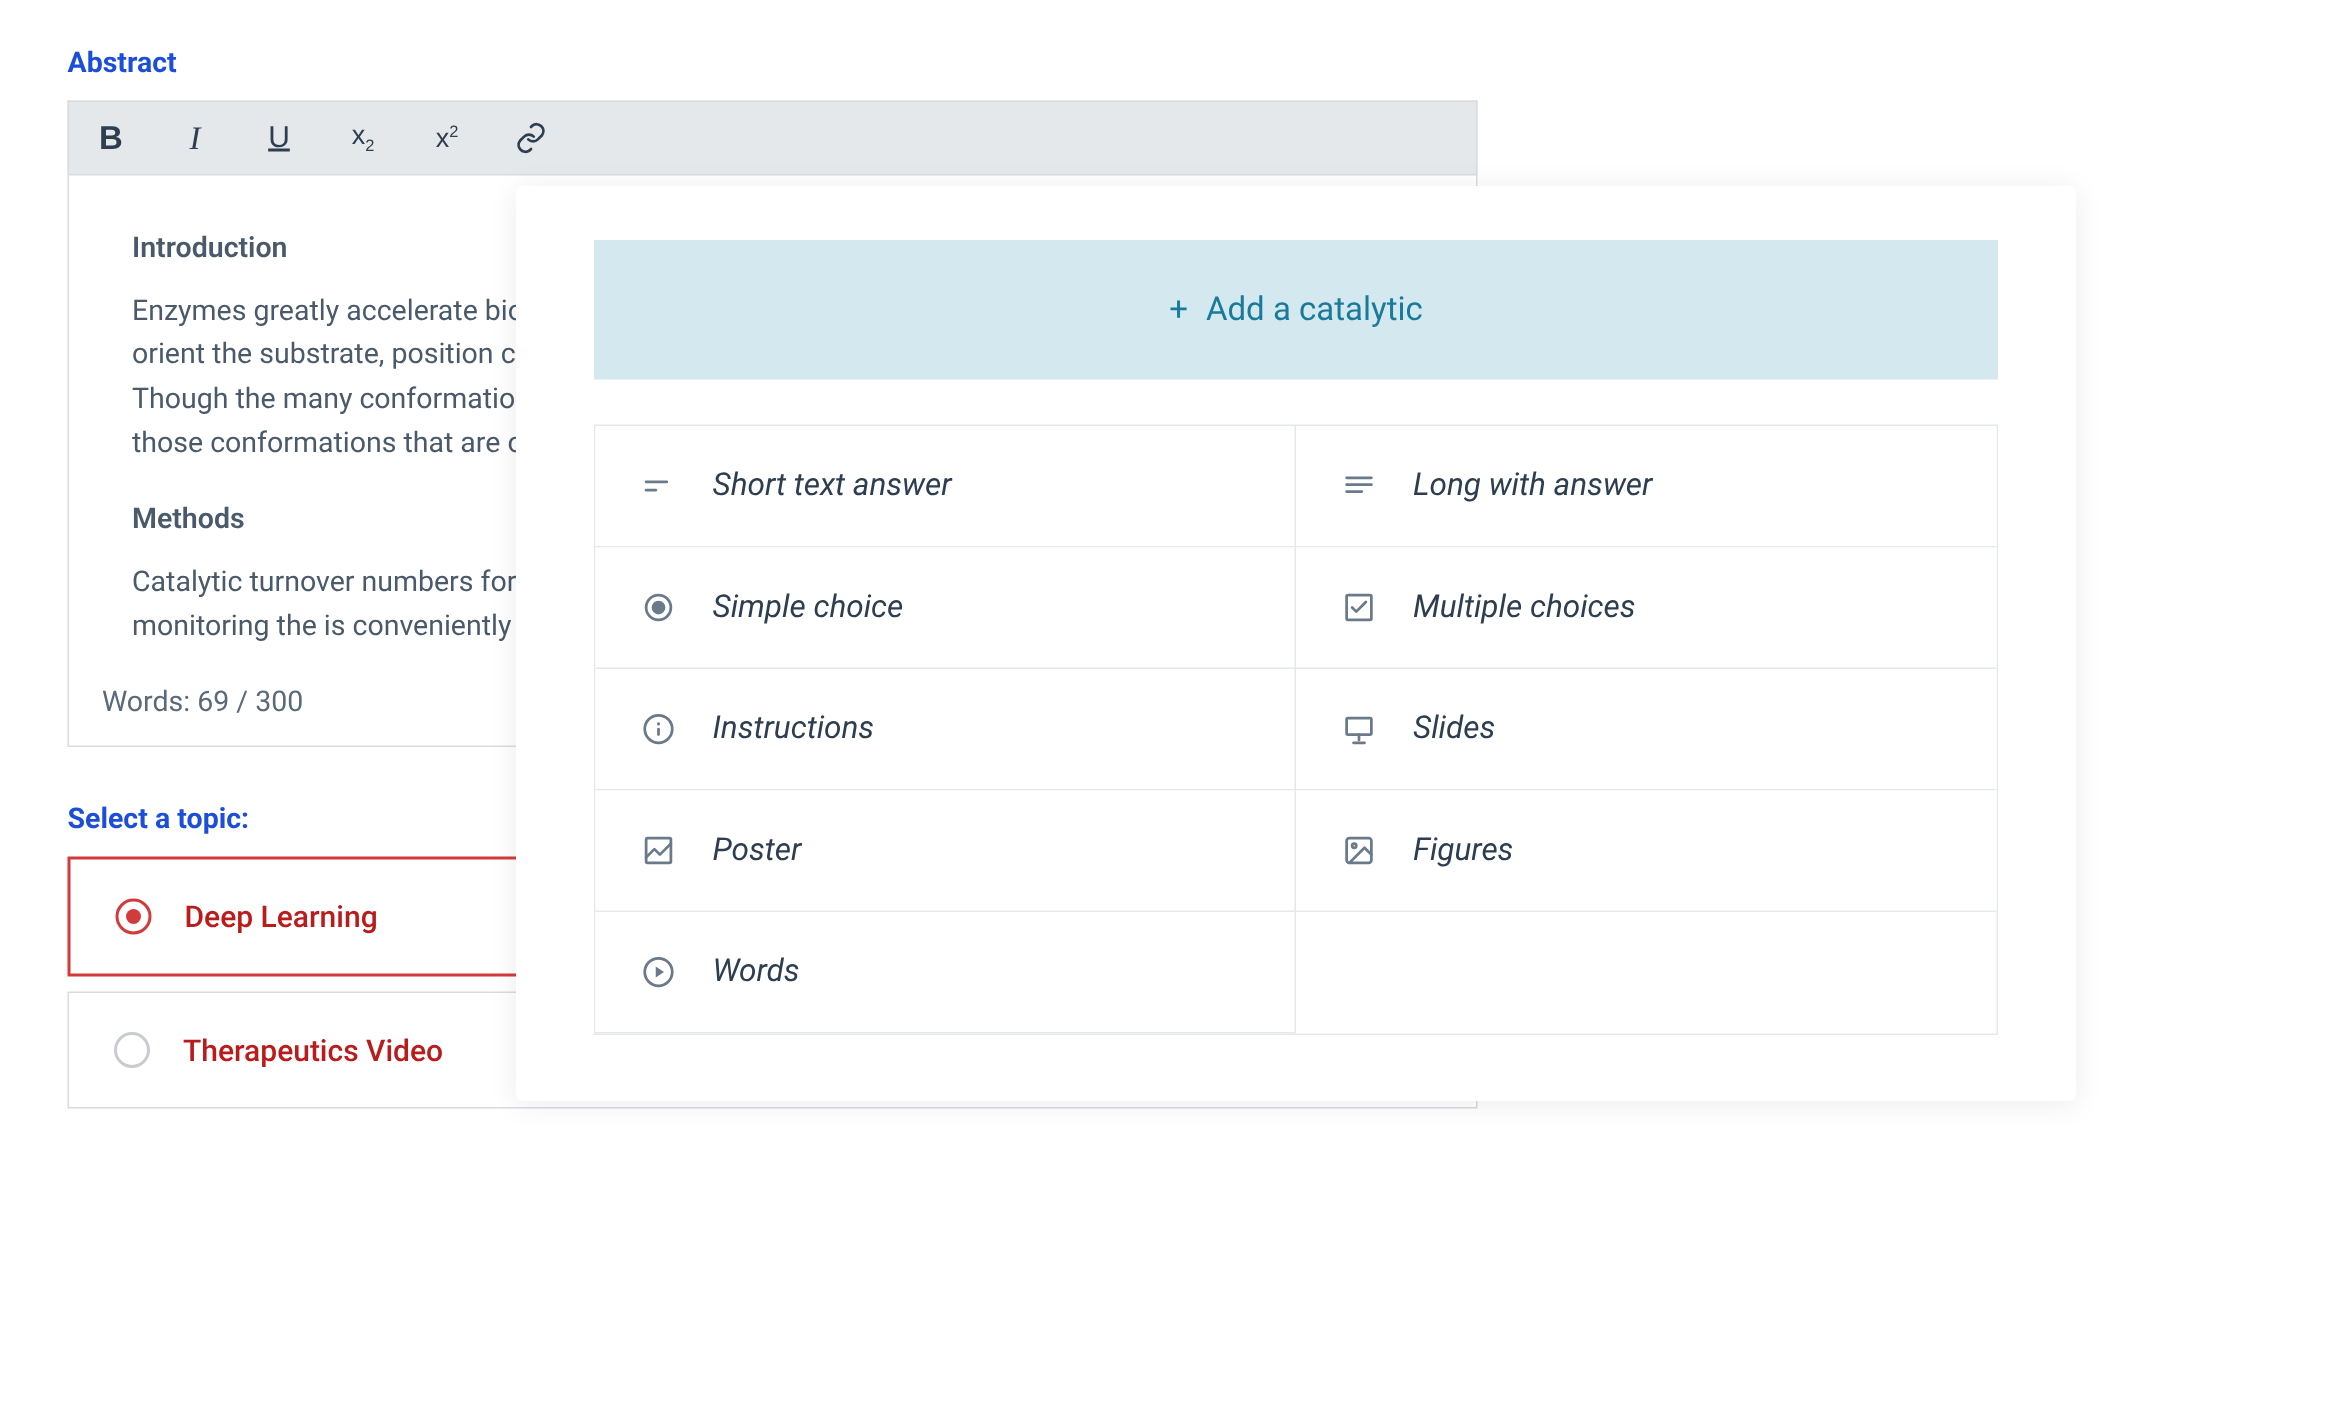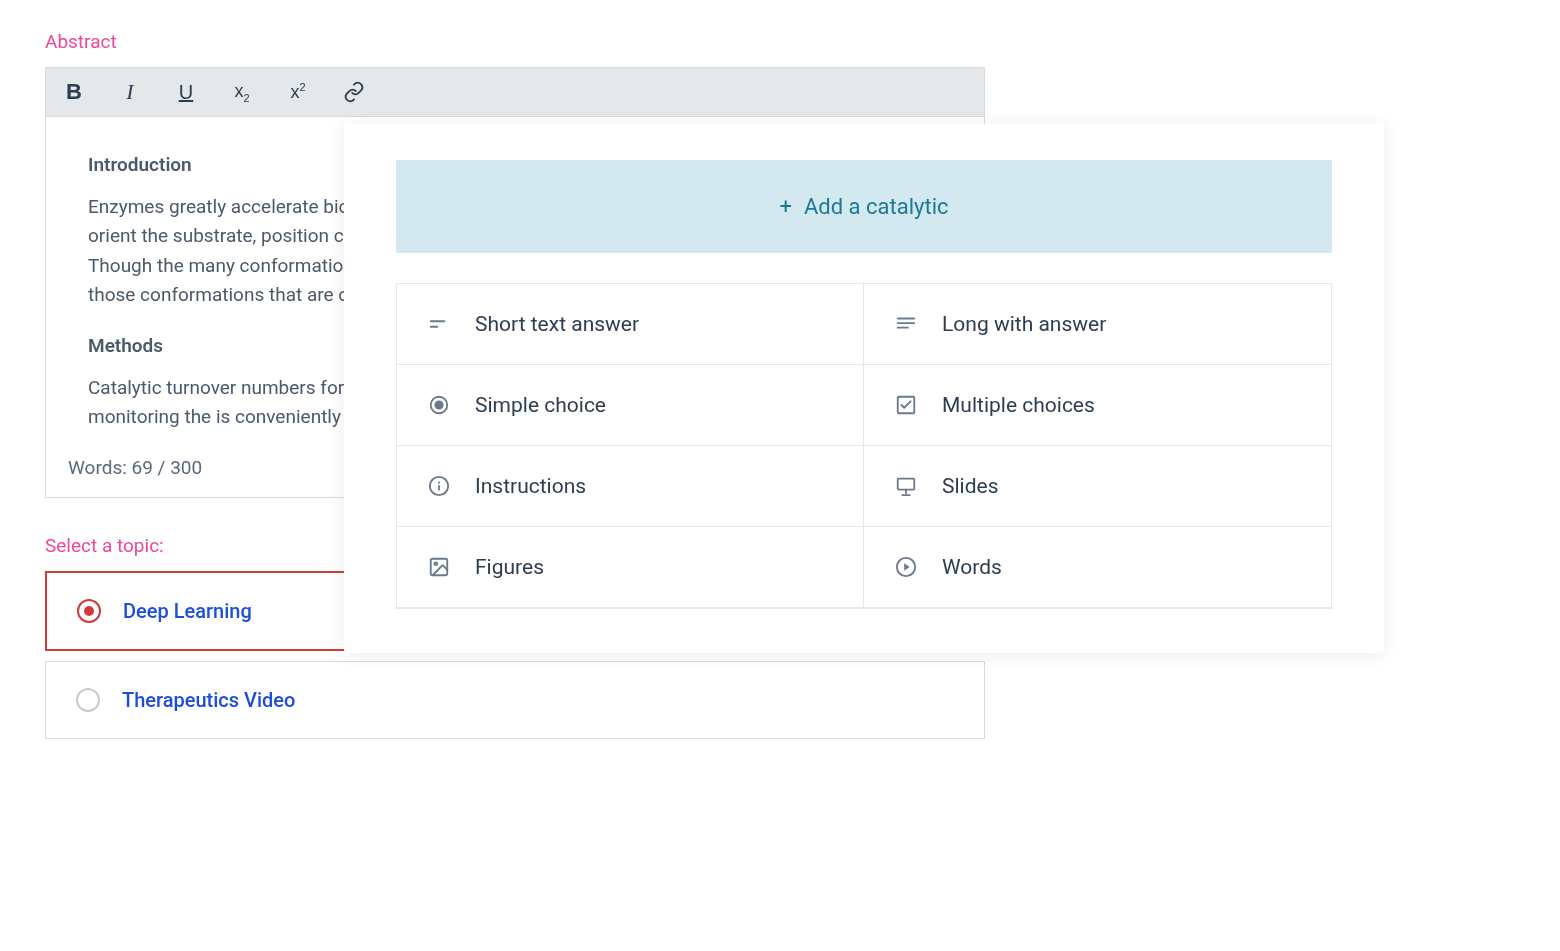--- a/index.html
+++ b/index.html
@@ -8,23 +8,23 @@
       background: #ffffff;
       color: #2d3e50;
       padding: 30px 45px;
       position: relative;
     }
     .abstract-section {
       width: 940px;
     }
     .field-label {
       font-size: 19px;
-      color: #ec4899;
+      color: #1d4ed8;
       margin-bottom: 14px;
-      font-weight: 400;
+      font-weight: 700;
     }
     .editor-toolbar {
       background: #e5e8ea;
       border: 1px solid #d8dce0;
       border-bottom: none;
       padding: 10px 14px;
       display: flex;
       align-items: center;
       gap: 28px;
     }
@@ -96,21 +96,21 @@
     }
     .radio-inner {
       width: 10px; height: 10px;
       border-radius: 50%;
       background: #d33b3b;
       display: none;
     }
     .topic-option.selected .radio-inner { display: block; }
     .topic-label {
       font-size: 20px;
-      color: #1d4ed8;
+      color: #b91c1c;
       font-weight: 500;
     }
 
     
     .question-panel {
       position: absolute;
       top: 124px;
       left: 344px;
       width: 1040px;
       background: #ffffff;
@@ -140,20 +140,21 @@
     .q-cell {
       border: 1px solid #e5e8ea;
       padding: 28px 30px;
       display: flex;
       align-items: center;
       gap: 24px;
       cursor: pointer;
       background: #fff;
       border-left: none;
       border-top: none;
+      font-style: italic;
     }
     .q-cell:nth-child(odd) { border-right: 1px solid #e5e8ea; }
     .q-cell:nth-child(even) { border-right: none; }
     .q-icon {
       width: 24px; height: 24px;
       color: #6a7a8a;
       flex-shrink: 0;
       display: flex;
       align-items: center;
       justify-content: center;
@@ -285,20 +286,29 @@
       <span class="q-icon">
         <svg viewBox="0 0 24 24" fill="none" stroke-width="2" stroke-linecap="round" stroke-linejoin="round">
             <rect x="3" y="4" width="18" height="12" rx="1"></rect>
             <line x1="12" y1="16" x2="12" y2="20"></line>
             <line x1="8" y1="22" x2="16" y2="22"></line>
           </svg>
       </span>
       <span class="q-label">Slides</span>
     </div>
 
+    <div class="q-cell">
+      <span class="q-icon">
+        <svg viewBox="0 0 24 24" fill="none" stroke-width="2" stroke-linecap="round" stroke-linejoin="round">
+            <rect x="3" y="3" width="18" height="18" rx="1"></rect>
+            <polyline points="3 17 9 11 13 15 21 7"></polyline>
+          </svg>
+      </span>
+      <span class="q-label">Poster</span>
+    </div>
 
     <div class="q-cell">
       <span class="q-icon">
         <svg viewBox="0 0 24 24" fill="none" stroke-width="2" stroke-linecap="round" stroke-linejoin="round">
             <rect x="3" y="3" width="18" height="18" rx="2"></rect>
             <circle cx="8.5" cy="8.5" r="1.5"></circle>
             <polyline points="21 15 16 10 5 21"></polyline>
           </svg>
       </span>
       <span class="q-label">Figures</span>

